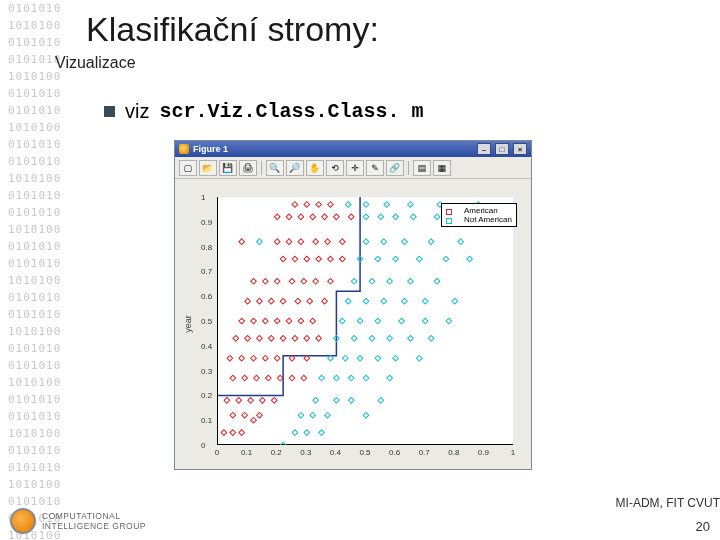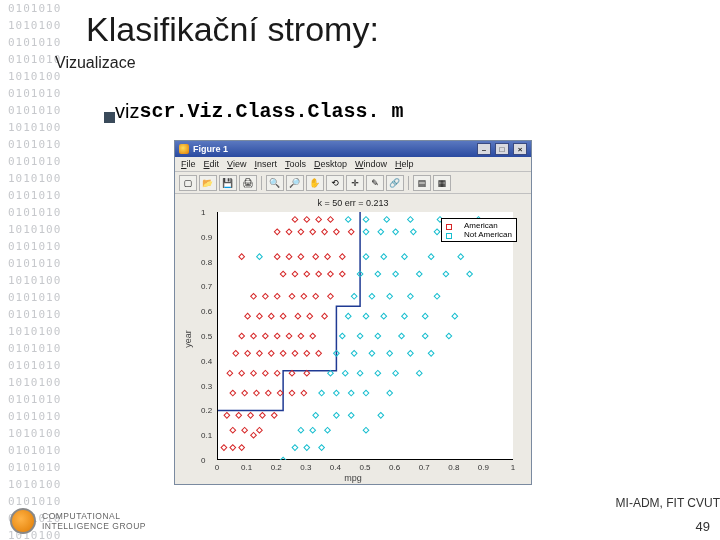--- a/index.html
+++ b/index.html
@@ -37,21 +37,22 @@
   .subtitle {
     position: absolute;
     left: 55px; top: 54px;
     font-size: 16px;
     color: #222;
   }
   .bullet-row {
     position: absolute;
     left: 80px; top: 100px;
     display: flex;
-    align-items: flex-end;
+    align-items: center;
+    gap: 10px;
     font-size: 20px;
     padding-left: 24px;
   }
   .bullet {
     width: 11px; height: 11px;
     background: #3a4a5a;
   }
   .viz { font-weight: 400; }
   .code { font-family: "Courier New", monospace; font-weight: 700; }
   .figure-window {
@@ -255,52 +256,40 @@
 </div>
 
 <div class="figure-window">
   <div class="fig-title">
     <div class="icon-app"></div>
     <span>Figure 1</span>
     <div class="spacer"></div>
     <div class="fig-ctrl">–</div>
     <div class="fig-ctrl">□</div>
     <div class="fig-ctrl">×</div>
-  </div>
-  <div class="menubar">
-    <span><u>F</u><span>ile</span></span>
-    <span><u>E</u>dit</span>
-    <span><u>V</u>iew</span>
-    <span><u>I</u>nsert</span>
-    <span><u>T</u>ools</span>
-    <span><u>D</u>esktop</span>
-    <span><u>W</u>indow</span>
-    <span><u>H</u>elp</span>
   </div>
   <div class="toolbar">
     <div class="tbtn">▢</div>
     <div class="tbtn">📂</div>
     <div class="tbtn">💾</div>
     <div class="tbtn">🖨</div>
     <div class="tsep"></div>
     <div class="tbtn">🔍</div>
     <div class="tbtn">🔎</div>
     <div class="tbtn">✋</div>
     <div class="tbtn">⟲</div>
     <div class="tbtn">✛</div>
     <div class="tbtn">✎</div>
     <div class="tbtn">🔗</div>
     <div class="tsep"></div>
     <div class="tbtn">▤</div>
     <div class="tbtn">▦</div>
   </div>
   <div class="plot-area">
-    <div class="chart-title">k = 50   err = 0.213</div>
     <div class="ylabel">year</div>
-    <div class="xlabel">mpg</div>
     <div class="axes">
       <svg class="points" id="chart-svg" width="296" height="248">
           <polyline points="0,198.4 65.12,198.4 65.12,158.72 118.4,158.72 118.4,94.24000000000001 142.07999999999998,94.24000000000001 142.07999999999998,0" class="boundary"></polyline>
           <rect x="3.92" y="233.6" width="4" height="4" fill="none" stroke="#d62728" stroke-width="1" transform="rotate(45 5.92 235.6)"></rect>
           <rect x="12.8" y="233.6" width="4" height="4" fill="none" stroke="#d62728" stroke-width="1" transform="rotate(45 14.8 235.6)"></rect>
           <rect x="21.68" y="233.6" width="4" height="4" fill="none" stroke="#d62728" stroke-width="1" transform="rotate(45 23.68 235.6)"></rect>
           <rect x="33.519999999999996" y="221.2" width="4" height="4" fill="none" stroke="#d62728" stroke-width="1" transform="rotate(45 35.519999999999996 223.2)"></rect>
           <rect x="12.8" y="216.24" width="4" height="4" fill="none" stroke="#d62728" stroke-width="1" transform="rotate(45 14.8 218.24)"></rect>
           <rect x="24.64" y="216.24" width="4" height="4" fill="none" stroke="#d62728" stroke-width="1" transform="rotate(45 26.64 218.24)"></rect>
           <rect x="39.440000000000005" y="216.24" width="4" height="4" fill="none" stroke="#d62728" stroke-width="1" transform="rotate(45 41.440000000000005 218.24)"></rect>
@@ -489,13 +478,13 @@
 <div class="footer">MI-ADM, FIT CVUT</div>
 
 <div class="logo">
   <div class="logo-mark"></div>
   <div>
     <div>COMPUTATIONAL</div>
     <div>INTELLIGENCE GROUP</div>
   </div>
 </div>
 
-<div class="page-num">49</div>
+<div class="page-num">20</div>
 
 </body></html>

